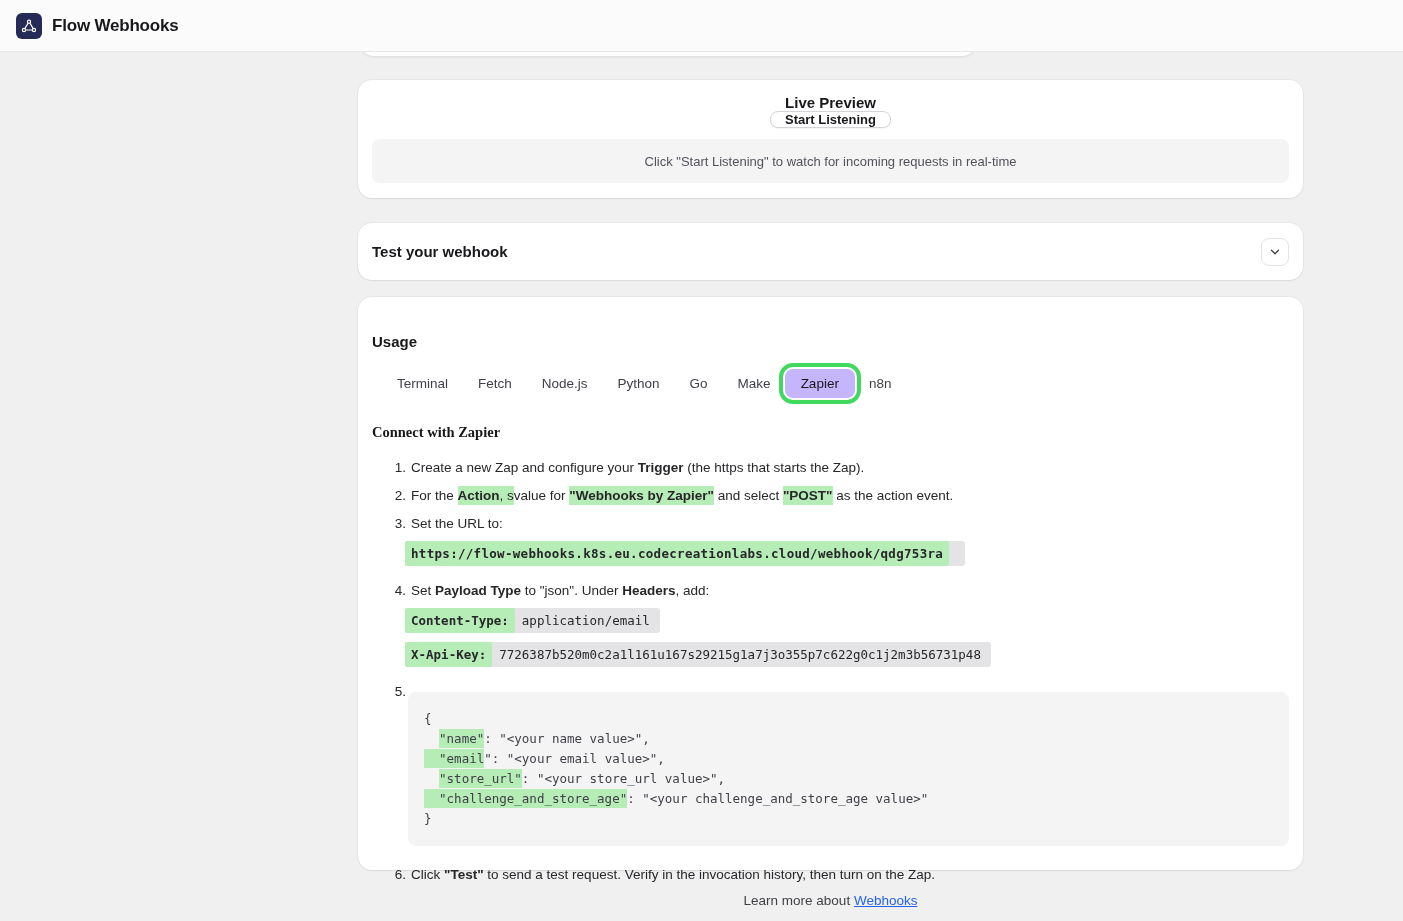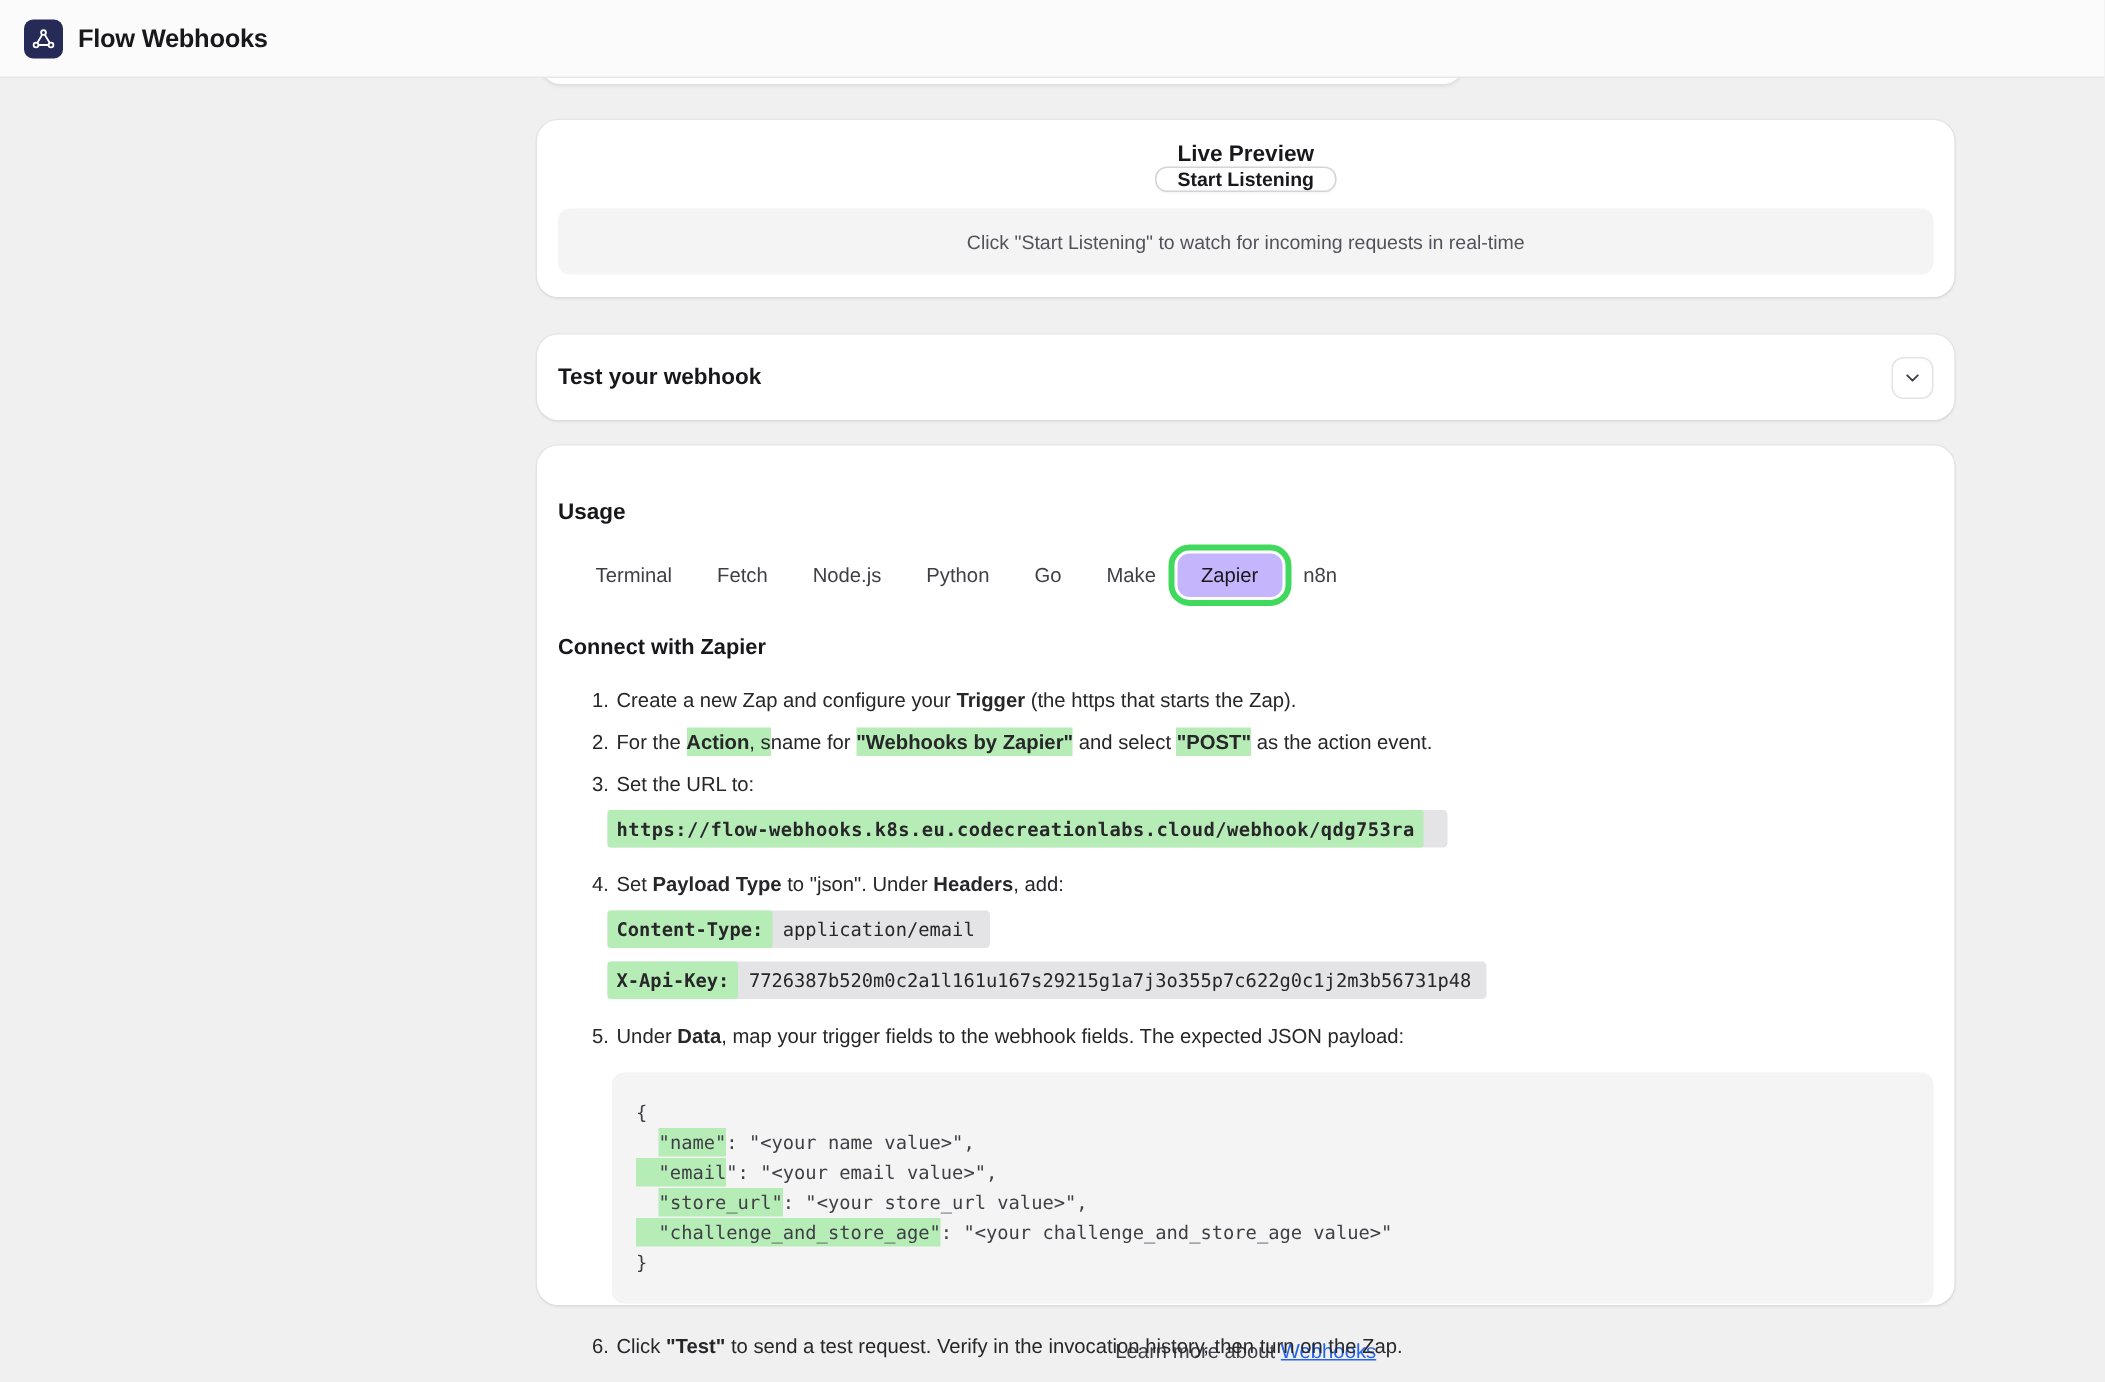--- a/index.html
+++ b/index.html
@@ -63,21 +63,21 @@
   .usage-title { font-size:15px; font-weight:bold; color:#18181b; margin:20px 0 0; }
   .tabs { margin:18px 0 0 25px; display:flex; align-items:center; gap:30px; height:30px; }
   .tab {
     background:none; border:none; padding:0; cursor:pointer;
     font-family:"Liberation Sans", sans-serif; font-size:13.5px; color:#3f3f46;
   }
   .tab-active {
     background:#c4b5fd; color:#18181b; padding:7px 16px; margin:0 -16px;
     border-radius:8px; outline:4px solid #41d95d; outline-offset:2px;
   }
-  .connect-title { margin-top:26px; font-size:14.5px; font-weight:bold; color:#18181b; }
+  .connect-title { margin-top:26px; font-size:14.5px; font-weight:bold; color:#18181b;font-family:Liberation Serif, serif; }
 
   .olist { margin:15px 0 0 17px; font-size:13.5px; color:#27272a; }
   .li { display:flex; margin-bottom:4px; }
   .num { min-width:17px; text-align:right; margin-right:5px; line-height:24px; }
   .li-body { flex:1; min-width:0; }
   .step { margin:0; line-height:24px; }
   .b { font-weight:bold; }
   .hl { background:#b6ecb6; padding:2px 0; }
 
   .code-row { margin:5px 0 9px -6px; }
@@ -164,21 +164,21 @@
     <div class="li">
       <span class="num">1.</span>
       <div class="li-body">
           <p class="step"><span>Create a new Zap and configure your </span><span class="b">Trigger</span><span> (the https that starts the Zap).</span></p>
         </div>
     </div>
 
     <div class="li">
       <span class="num">2.</span>
       <div class="li-body">
-          <p class="step"><span>For the </span><span class="b hl">Action</span><span class="hl">, s</span><span>name for </span><span class="b hl">"Webhooks by Zapier"</span><span> and select </span><span class="b hl">"POST"</span><span> as the action event.</span></p>
+          <p class="step"><span>For the </span><span class="b hl">Action</span><span class="hl">, s</span><span>value for </span><span class="b hl">"Webhooks by Zapier"</span><span> and select </span><span class="b hl">"POST"</span><span> as the action event.</span></p>
         </div>
     </div>
 
     <div class="li">
       <span class="num">3.</span>
       <div class="li-body">
         <p class="step"><span>Set the URL to:</span></p>
         <div class="code-row">
           <span class="chip chip-url"><span class="key">https://flow-webhooks.k8s.eu.codecreationlabs.cloud/webhook/qdg753ra</span></span>
         </div>
@@ -194,21 +194,20 @@
         </div>
         <div class="code-row">
           <span class="chip"><span class="key">X-Api-Key:</span><span class="val">7726387b520m0c2a1l161u167s29215g1a7j3o355p7c622g0c1j2m3b56731p48</span></span>
         </div>
       </div>
     </div>
 
     <div class="li">
       <span class="num">5.</span>
       <div class="li-body">
-        <p class="step"><span>Under </span><span class="b">Data</span><span>, map your trigger fields to the webhook fields. The expected JSON payload:</span></p>
         <div class="json-block"><div><span>{</span></div><div><span>  </span><span class="hl">"name"</span><span>: "&lt;your name value&gt;",</span></div><div><span class="hl">  "email</span><span>": "&lt;your email value&gt;",</span></div><div><span>  </span><span class="hl">"store_url"</span><span>: "&lt;your store_url value&gt;",</span></div><div><span class="hl">  "challenge_and_store_age"</span><span>: "&lt;your challenge_and_store_age value&gt;"</span></div><div><span>}</span></div></div>
       </div>
     </div>
 
     <div class="li">
       <span class="num">6.</span>
       <div class="li-body">
           <p class="step"><span>Click </span><span class="b">"Test"</span><span> to send a test request. Verify in the invocation history, then turn on the Zap.</span></p>
         </div>
     </div>

